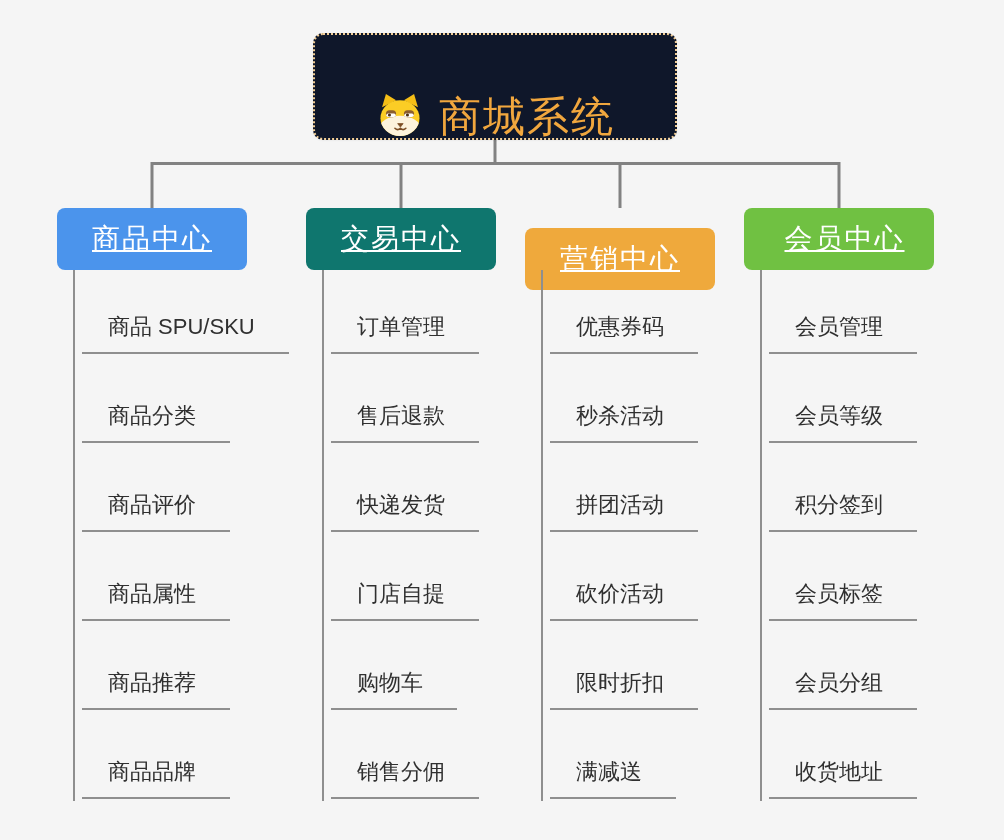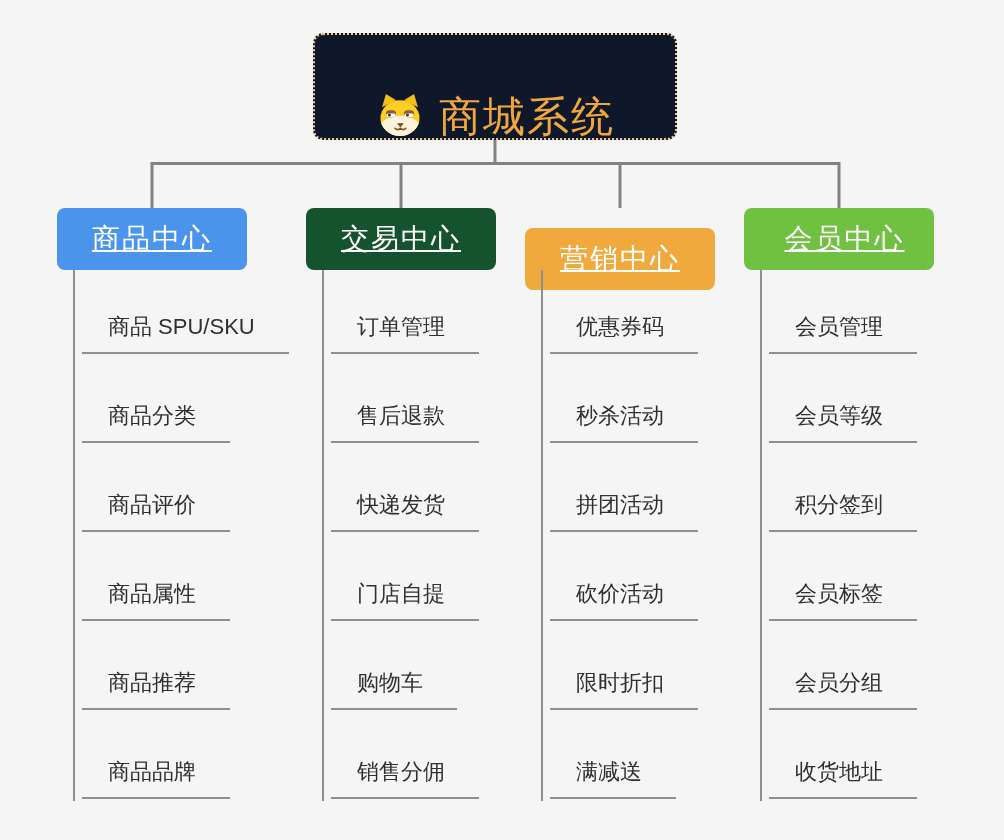--- a/index.html
+++ b/index.html
@@ -78,21 +78,21 @@
     <div class="vline"></div>
     <div class="sub-item r0">商品 SPU/SKU</div>
     <div class="sub-item r1">商品分类</div>
     <div class="sub-item r2">商品评价</div>
     <div class="sub-item r3">商品属性</div>
     <div class="sub-item r4">商品推荐</div>
     <div class="sub-item r5">商品品牌</div>
   </div>
 
   <div class="branch-col col2">
-    <div class="branch-box" style="background: #14532d;">交易中心</div>
+    <div class="branch-box" style="background: #0f766e;">交易中心</div>
     <div class="vline"></div>
     <div class="sub-item r0">订单管理</div>
     <div class="sub-item r1">售后退款</div>
     <div class="sub-item r2">快递发货</div>
     <div class="sub-item r3">门店自提</div>
     <div class="sub-item r4">购物车</div>
     <div class="sub-item r5">销售分佣</div>
   </div>
 
   <div class="branch-col col3">

